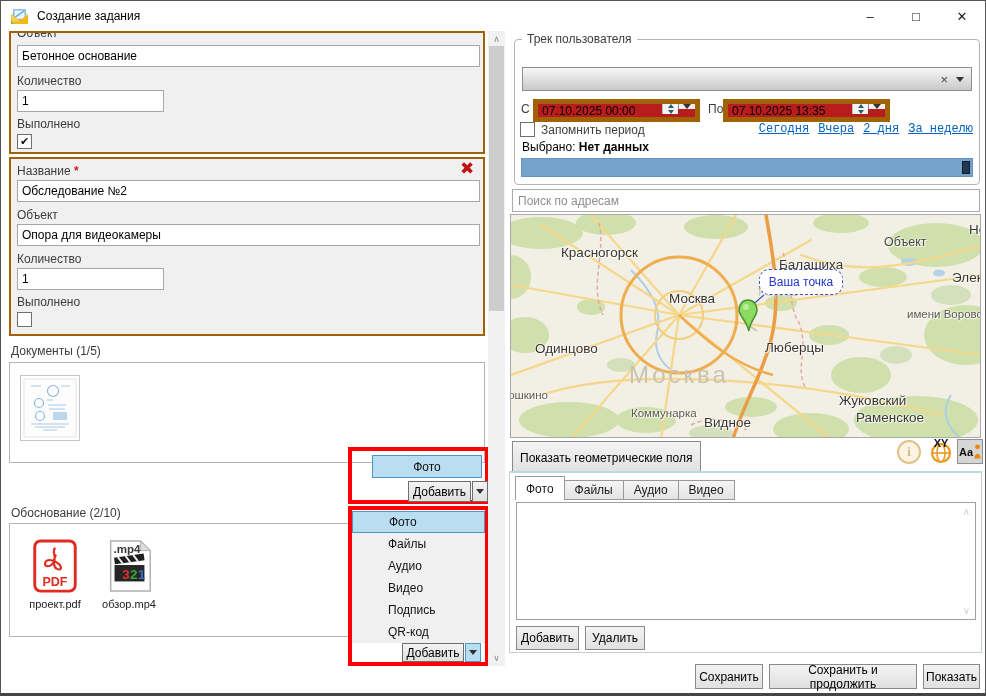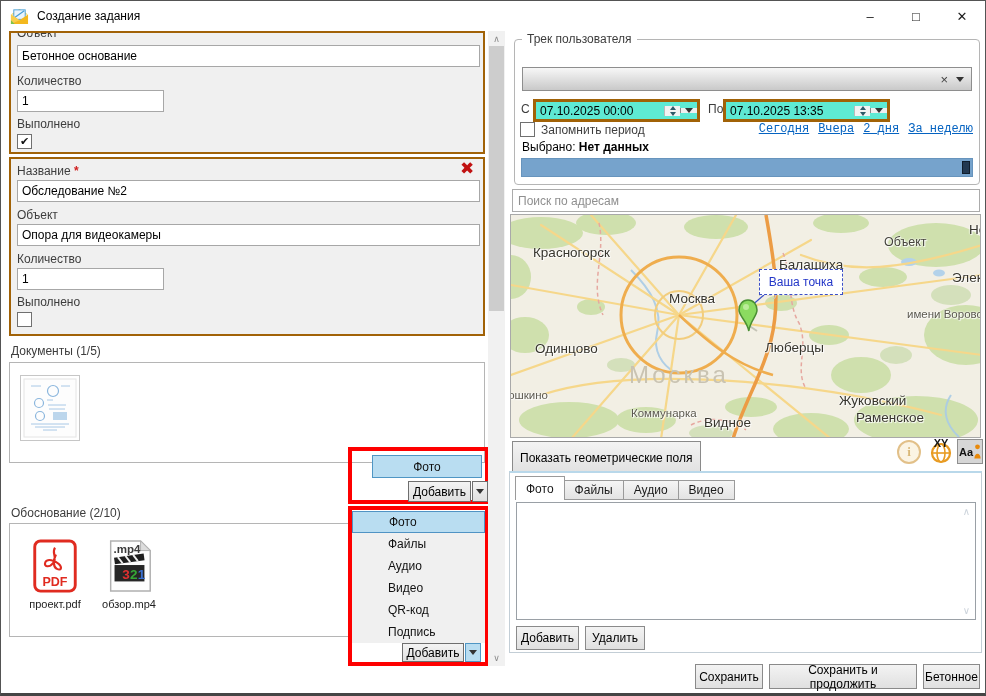--- a/index.html
+++ b/index.html
@@ -38,40 +38,40 @@
   .menu-item.selected{background:#b9ddf1;border:1px solid #5093c4;line-height:20px;}
   
   .vscroll{position:absolute;left:487px;top:30px;width:17px;height:635px;background:#f1f1f1;}
   .vscroll .sarrow{position:absolute;left:0;width:17px;height:16px;color:#8a8a8a;font-size:9px;display:flex;align-items:center;justify-content:center;cursor:pointer;}
   .vscroll .thumbbar{position:absolute;left:1px;top:15px;width:15px;height:265px;background:#cdcdcd;cursor:pointer;}
   
   .groupbox{position:absolute;left:513px;top:38px;width:466px;height:146px;border:1px solid #b5b5b5;border-radius:4px;}
   .legend{position:absolute;left:521px;top:31px;background:#fff;padding:0 5px;font-size:12px;color:#3d3d3d;}
   .combo{position:absolute;left:521px;top:66px;width:450px;height:24px;background:linear-gradient(#f7f7f7,#c9c9c9);border:1px solid #8e8e8e;display:flex;align-items:center;justify-content:flex-end;cursor:pointer;}
   .combo .clear{font-size:13px;color:#444;margin-right:8px;}
-  .datefield{position:absolute;height:23px;background:#5eead4;border:3px solid #a16207;display:flex;align-items:center;}
+  .datefield{position:absolute;height:23px;background:#b91c1c;border:5px solid #a16207;display:flex;align-items:flex-start;}
   .dateval{flex:1;display:flex;align-items:center;padding-left:4px;font-size:12px;color:#000;}
   .spin{width:16px;border-left:1px solid #bbb;display:flex;flex-direction:column;align-items:center;justify-content:center;gap:2px;background:#f3f3f3;cursor:pointer;}
   .spin .up{border-bottom:4px solid #2e5a68;}
   .spin .dn{border-top:4px solid #2e5a68;}
   .ddbox{width:17px;border-left:1px solid #8a8a8a;background:#efefef;display:flex;align-items:center;justify-content:center;cursor:pointer;}
   .plinks{position:absolute;left:640px;top:121px;width:332px;display:flex;justify-content:flex-end;}
   .plink{color:#0563c1;text-decoration:underline;font-size:12px;margin-left:9px;cursor:pointer;white-space:nowrap;font-family:Liberation Mono, monospace;}
   .slider{position:absolute;left:520px;top:157px;width:452px;height:19px;background:#76a3cc;border:1px solid #6794bd;}
   .slider .handle{position:absolute;right:2px;top:2px;width:8px;height:13px;background:#223850;border:1px solid #101d2c;cursor:pointer;}
   .search{position:absolute;left:511px;top:188px;width:468px;height:23px;border:1px solid #ababab;font-size:12px;padding:0 5px;color:#000;font-family:inherit;}
   .search::placeholder{color:#8f8f8f;}
   
   .map{position:absolute;left:509px;top:213px;width:471px;height:224px;border:1px solid #a9a9a9;overflow:hidden;background:#f2efe4;}
   .city{position:absolute;font-size:12.5px;color:#46443c;white-space:nowrap;text-shadow:0 0 2px #fff,0 0 2px #fff,1px 1px 1px #fff;}
   .city.capital{font-size:13.5px;color:#37352d;}
   .city.minor{font-size:11.5px;color:#5b584e;}
   .city.faint{font-size:12.5px;color:#cdc7b8;text-shadow:none;}
   .city.big{font-size:24px;color:#c9c3b2;letter-spacing:3px;text-shadow:none;}
-  .callout{position:absolute;left:248px;top:54px;width:84px;height:26px;background:#fff;border:1px dashed #3c50c8;border-radius:0;display:flex;align-items:center;justify-content:center;color:#2336c8;font-size:12px;}
+  .callout{position:absolute;left:248px;top:54px;width:84px;height:26px;background:#fff;border:1px dashed #3c50c8;border-radius:10px;display:flex;align-items:center;justify-content:center;color:#2336c8;font-size:12px;}
   .pinsvg{position:absolute;left:226px;top:84px;}
   .linksvg{position:absolute;left:236px;top:78px;}
   
   .geombtn{position:absolute;left:511px;top:440px;height:24px;padding:16px 7px;}
   .info-circle{position:absolute;left:896px;top:439px;width:24px;height:24px;border-radius:50%;border:2px solid #e2c089;background:#fbf4e4;color:#d9b878;font-weight:bold;font-size:13px;display:flex;align-items:center;justify-content:center;font-family:"Liberation Serif","DejaVu Serif",serif;}
   .xyicon{position:absolute;left:926px;top:436px;width:28px;height:28px;cursor:pointer;}
   .aabtn{position:absolute;left:956px;top:438px;width:26px;height:25px;background:#d6d6d6;border:1px solid #8f8f8f;display:flex;align-items:center;justify-content:center;gap:1px;font-size:11px;font-weight:bold;color:#111;cursor:pointer;}
   
   .attach{position:absolute;left:508px;top:470px;width:473px;height:182px;background:#fff;border:1px solid #c3ced6;border-top:2px solid #b9d8ea;}
   .tabs{position:absolute;left:5px;top:3px;display:flex;align-items:flex-end;}
@@ -185,22 +185,22 @@
             </svg>
           </div><div class="filelabel">обзор.mp4</div></div></div>
   </div>
 
   <div class="redrect" style="left:347px;top:505px;width:141px;height:160px;">
     <div class="menu">
         <div class="menu-item selected">Фото</div>
         <div class="menu-item">Файлы</div>
         <div class="menu-item">Аудио</div>
         <div class="menu-item">Видео</div>
+        <div class="menu-item">Подпись</div>
         <div class="menu-item">QR-код</div>
-        <div class="menu-item">Подпись</div>
       </div>
     <div style="position:absolute;left:0;top:133px;width:133px;height:19px;background:#fff;">
       <div style="position:absolute;right:4px;top:0;display:flex;">
         <div class="btn dark" style="width:62px;height:19px;">Добавить</div>
         <div class="btn" style="width:16px;height:19px;margin-left:1px;background:#b9ddf1;border-color:#4f96c4;">
             <span class="tri"></span>
           </div>
       </div>
     </div>
   </div>
@@ -315,21 +315,21 @@
       <circle cx="168" cy="100" r="24" stroke="#f2cd7d" stroke-width="2" fill="none"></circle>
       <path d="M255,0 C263,45 270,85 260,125 C252,158 232,190 222,224" stroke="#ec9c45" stroke-width="3.5" fill="none"></path>
       <path d="M168,100 C200,130 225,150 262,160" stroke="#efad4e" stroke-width="2.5" fill="none"></path>
       <g stroke="#e6a8a0" stroke-width="1.5" fill="none" stroke-dasharray="4 3">
         <path d="M88,8 C95,40 78,70 92,100"></path>
         <path d="M272,38 C282,62 276,88 288,108 C298,132 284,152 294,172"></path>
         <path d="M180,210 C200,200 220,205 235,215"></path>
       </g>
     </svg>
     <div style="position:absolute;left:0;top:0;width:100%;height:100%;">
-        <div class="city capital" style="left: 22px; top: 30px;">Красногорск</div>
+        <div class="city capital" style="left: 50px; top: 30px;">Красногорск</div>
         <div class="city capital" style="left: 158px; top: 76px;">Москва</div>
         <div class="city capital" style="left: 268px; top: 42px;">Балашиха</div>
         <div class="city " style="left: 373px; top: 20px;">Объект</div>
         <div class="city capital" style="left: 458px; top: 7px;">Но</div>
         <div class="city capital" style="left: 441px; top: 55px;">Элек</div>
         <div class="city minor" style="left: 396px; top: 93px;">имени Ворово</div>
         <div class="city faint" style="left: 247px; top: 70px;">Реутов</div>
         <div class="city big" style="left: 118px; top: 146px;">Москва</div>
         <div class="city capital" style="left: 24px; top: 126px;">Одинцово</div>
         <div class="city capital" style="left: 254px; top: 125px;">Люберцы</div>
@@ -378,15 +378,15 @@
     <div class="tabbox">
       <span class="faintarrow" style="top:3px;">∧</span>
       <span class="faintarrow" style="bottom:3px;">∨</span>
     </div>
     <button class="btn abtn" style="left:6px;width:63px;">Добавить</button>
     <button class="btn abtn" style="left:75px;width:60px;">Удалить</button>
   </div>
 
   <button class="btn fbtn" style="left:694px;width:68px;">Сохранить</button>
   <button class="btn fbtn" style="left:768px;width:148px;">Сохранить и продолжить</button>
-  <button class="btn fbtn" style="left:922px;width:57px;">Бетонное</button>
+  <button class="btn fbtn" style="left:922px;width:57px;">Показать</button>
 
 </div>
 
 </body></html>

